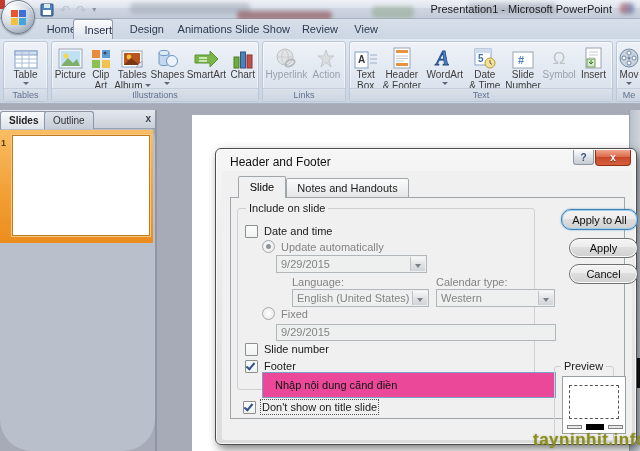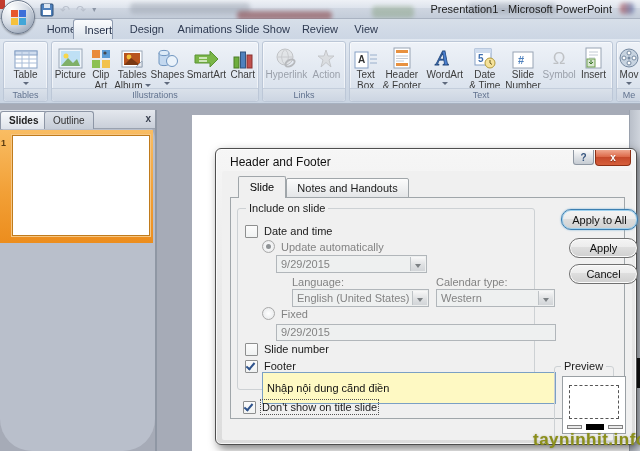--- a/index.html
+++ b/index.html
@@ -93,21 +93,21 @@
   .lab { position:absolute; font-size:11px; color:#1a1a1a; white-space:nowrap; }
   .lab.gray { color:#838383; }
   .focusrect { outline:1px dotted #555; outline-offset:1px; }
 
   .combo { position:absolute; height:18px; background:#eef0f0; border:1px solid #b1b6ba; font-size:11px; color:#838383;
     line-height:16px; padding-left:4px; overflow:hidden; white-space:nowrap; }
   .combo .cbtn { position:absolute; right:1px; top:1px; bottom:1px; width:15px; background:linear-gradient(#f8f8f8,#dfe1e3 55%,#d2d5d8);
     border-left:1px solid #bec3c6; }
   .combo .ctri { position:absolute; right:4px; top:7px; width:0; height:0; border-left:3px solid transparent; border-right:3px solid transparent; border-top:4px solid #7c8184; }
   .tbox { position:absolute; height:17px; background:#eef0f0; border:1px solid #b1b6ba; font-size:11px; color:#838383; line-height:15px; padding-left:4px; }
-  .tinput { position:absolute; height:32px; background:#fef9c3; border:1px solid #7ba0c4; font-size:11px; color:#111; padding-left:4px;
+  .tinput { position:absolute; height:26px; background:#ec4899; border:1px solid #7ba0c4; font-size:11px; color:#111; padding-left:12px;
     font-family:"Liberation Sans", sans-serif; }
 
   .vbtn { position:absolute; font-size:11px; color:#111; text-align:center; border:1px solid #707070; border-radius:10px;
     background:linear-gradient(#f4f4f4,#ececec 45%,#dedede 46%,#d0d0d0); box-shadow:inset 0 0 0 1px #fbfbfb; }
   .vbtn.def { border-color:#3c7fb1; box-shadow:inset 0 0 0 1px #9ed0ee, 0 0 2px #68a6d2; }
 
   .pvgroup { position:absolute; left:323px; top:168px; width:60px; height:76px; border:1px solid #cdd1d4; border-radius:3px; }
   .pv-label { position:absolute; left:6px; top:-7px; font-size:11px; color:#1a1a1a; background:#f0f0f0; padding:0 3px; }
   .pv-box { position:absolute; left:7px; top:9px; width:64px; height:58px; background:#fff; border:1px solid #9aa0a4; }
   .pv-dashed { position:absolute; left:6px; top:8px; width:50px; height:34px; border:1px dashed #555; }

